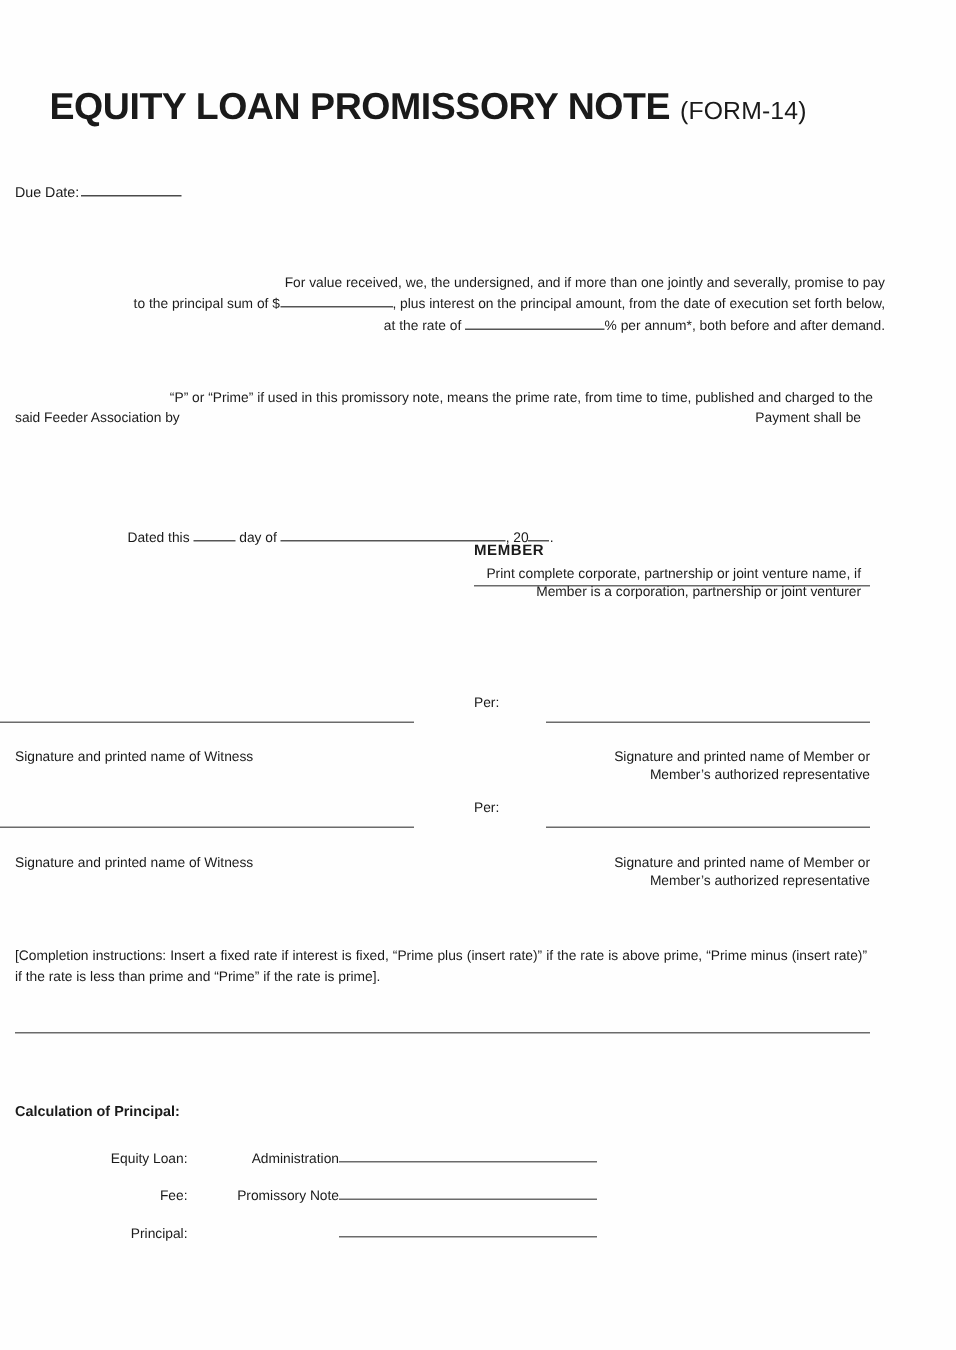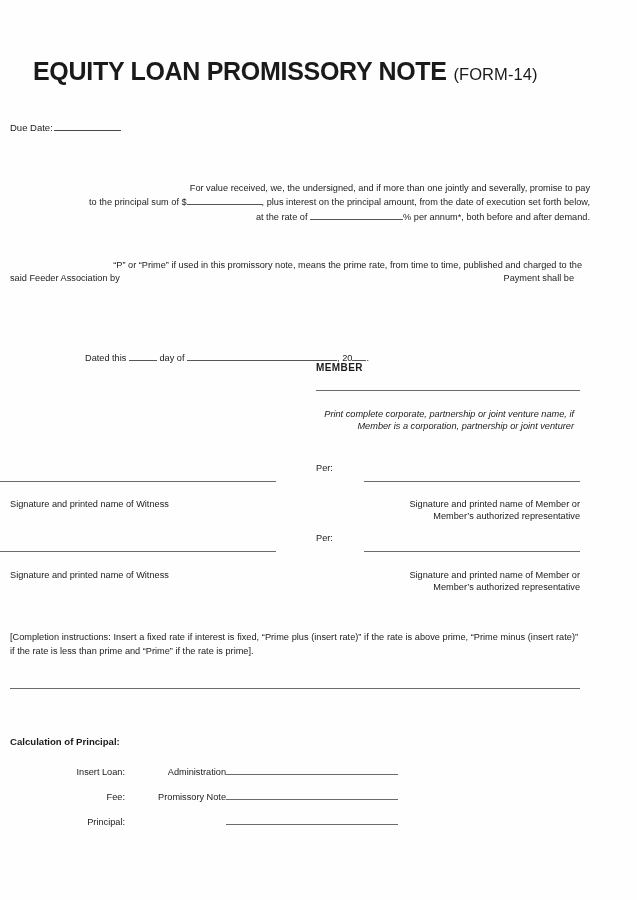--- a/index.html
+++ b/index.html
@@ -132,25 +132,24 @@
     letter-spacing: 0.4px;
   }
   #member-name-rule {
     left: 316px;
     top: 390px;
     width: 264px;
     border-top: 1.3px solid #6b6b6b;
   }
   #member-name-caption {
     left: 316px;
-    top: 408px;
+    top: 376px;
     width: 258px;
     font-size: 9.2px;
     line-height: 12.4px;
-    font-style: italic;
   }
 
   
   .per-label {
     font-size: 9.2px;
   }
   #per-label-1 { left: 316px; top: 463px; }
   #per-label-2 { left: 316px; top: 533px; }
 
   .sig-rule { border-top: 1.3px solid #6b6b6b; }
@@ -261,21 +260,21 @@
   <div class="abs sig-rule" id="witness-rule-2"></div>
   <div class="abs sig-caption" id="witness-caption-2">Signature and printed name of Witness</div>
 
   <div class="abs" id="completion-instructions">[Completion instructions:   Insert a fixed rate if interest is fixed, “Prime plus (insert rate)” if the rate is above prime, “Prime minus (insert rate)” if the rate is less than prime and “Prime” if the rate is prime].</div>
 
   <div class="abs" id="section-divider"></div>
 
   <div class="abs" id="calc-heading">Calculation of Principal:</div>
   <div class="abs" id="calc-table">
     <div class="calc-row">
-      <span class="c1">Insert Loan:</span>
+      <span class="c1">Equity Loan:</span>
       <span class="c2">Administration</span>
       <span class="c3"></span>
     </div>
     <div class="calc-row">
       <span class="c1">Fee:</span>
       <span class="c2">Promissory Note</span>
       <span class="c3"></span>
     </div>
     <div class="calc-row">
       <span class="c1">Principal:</span>

